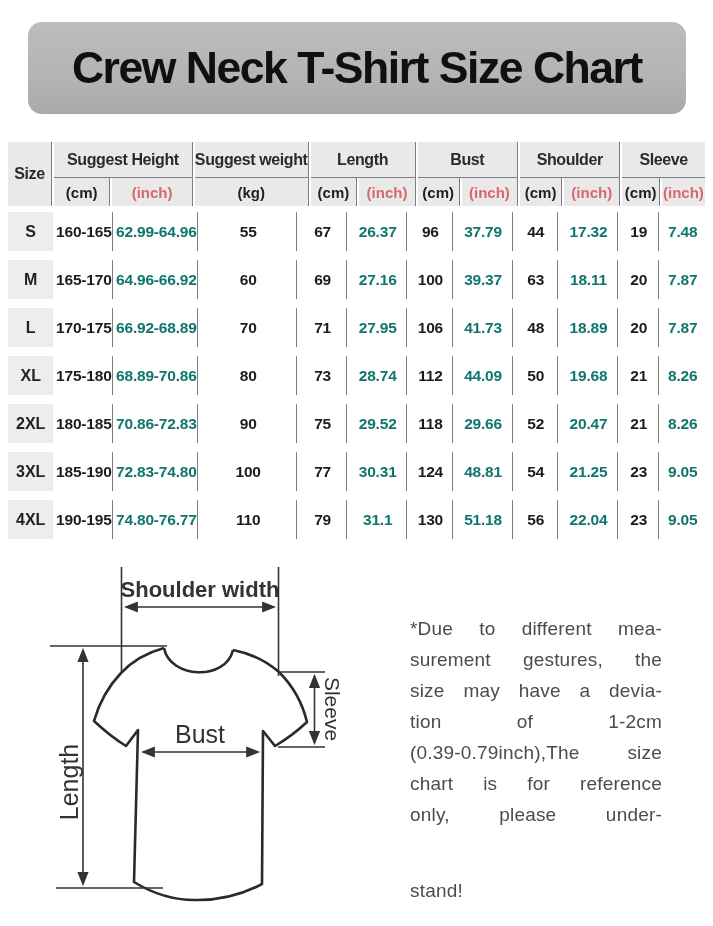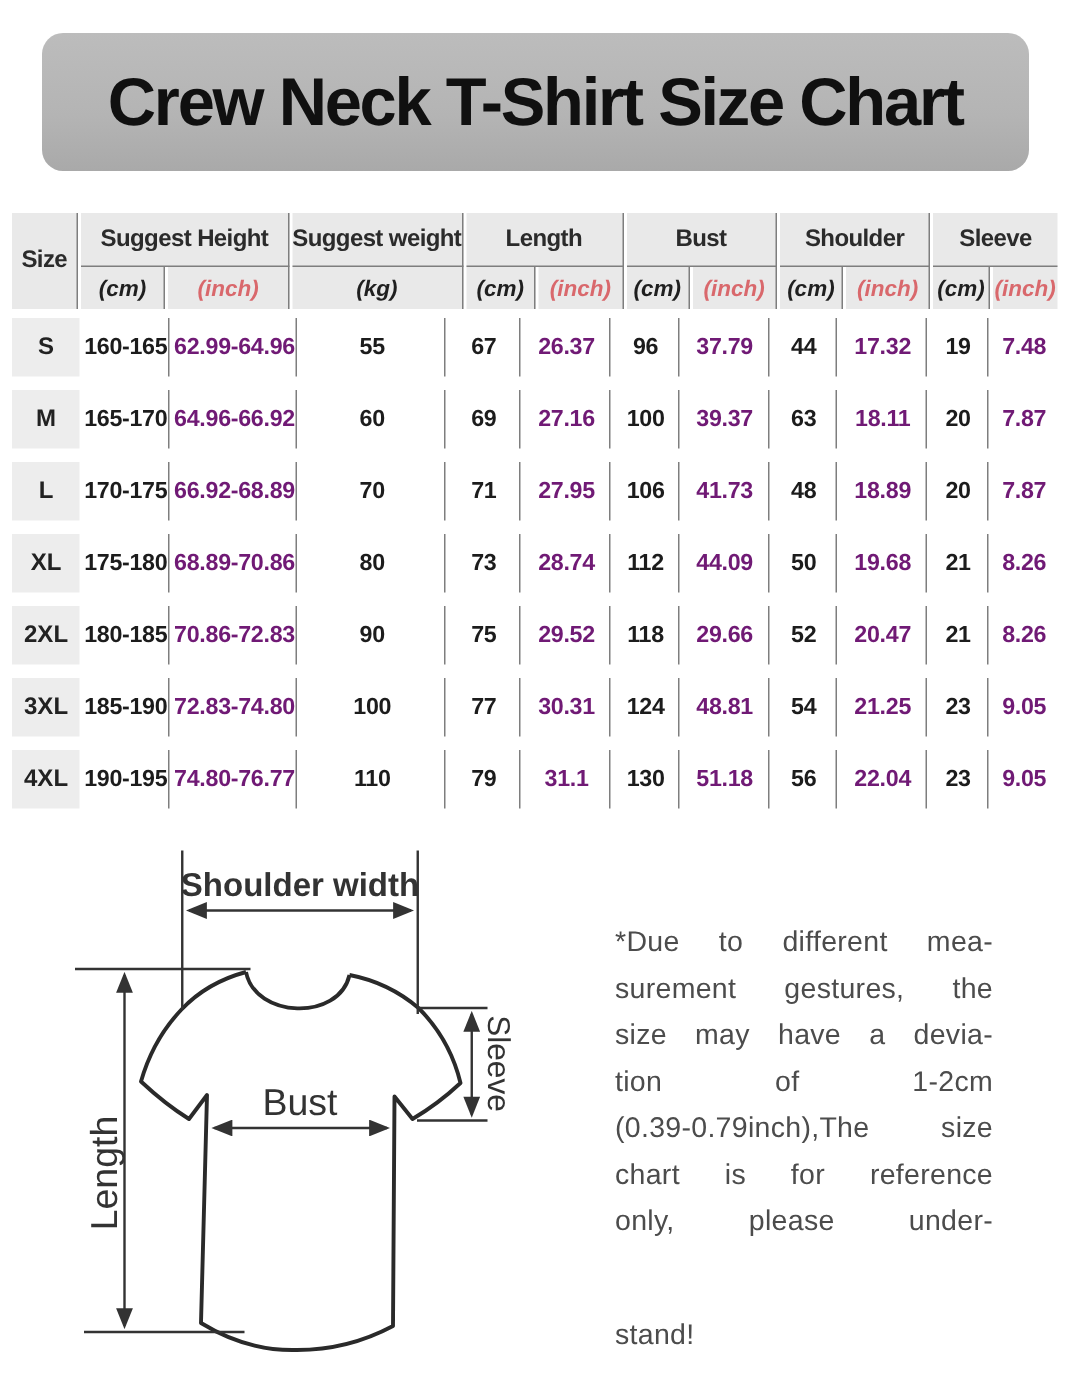--- a/index.html
+++ b/index.html
@@ -28,24 +28,24 @@
   }
   .thead{grid-template-rows:36px 28px;}
   .tbody{grid-auto-rows:39px;row-gap:9px;margin-top:6px;}
   .thead>div,.tbody>div{
     display:flex;align-items:center;justify-content:center;
     white-space:nowrap;overflow:visible;
   }
   .thead>div{background:#e9e9e9;}
   .tbody>div{background:#ffffff;}
   .group{font-size:16px;font-weight:700;color:#2b2b2b;letter-spacing:-.4px;}
-  .unit{font-size:15px;font-weight:700;color:#1f1f1f;font-style:italic;}
+  .unit{font-size:15px;font-weight:700;color:#1f1f1f;}
   .unit.red-h{color:#d9686c;}
   .cell{font-size:15.5px;font-weight:600;color:#1c1c1c;letter-spacing:-.2px;}
-  .cell.red{color:#701a75;}
+  .cell.red{color:#0f766e;}
   .size-cell{background:#ededed !important;font-size:16px;font-weight:700;color:#222;}
   .br{border-right:1.4px solid #7e7e7e;}
   .bb{border-bottom:1.4px solid #7e7e7e;}
   
   .bottom{display:flex;align-items:flex-start;margin-top:16px;}
   .bottom svg{margin-left:20px;flex:0 0 auto;}
   svg text{font-family:"Liberation Sans",sans-serif;fill:#333;}
   .note{
     width:252px;margin:58px 0 0 10px;
     font-size:19px;line-height:31px;color:#4c4c4c;letter-spacing:.2px;

